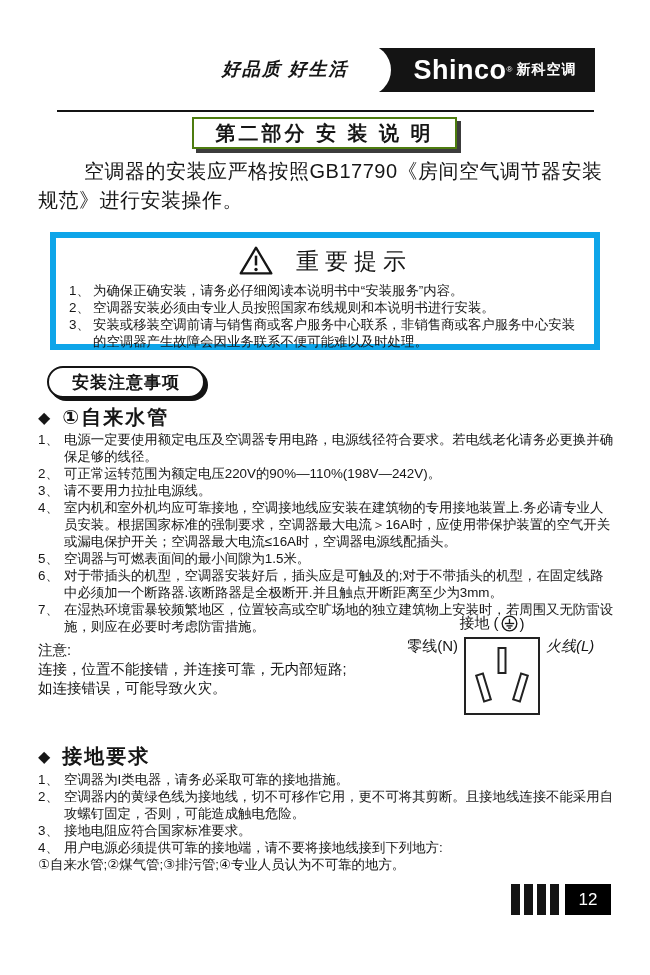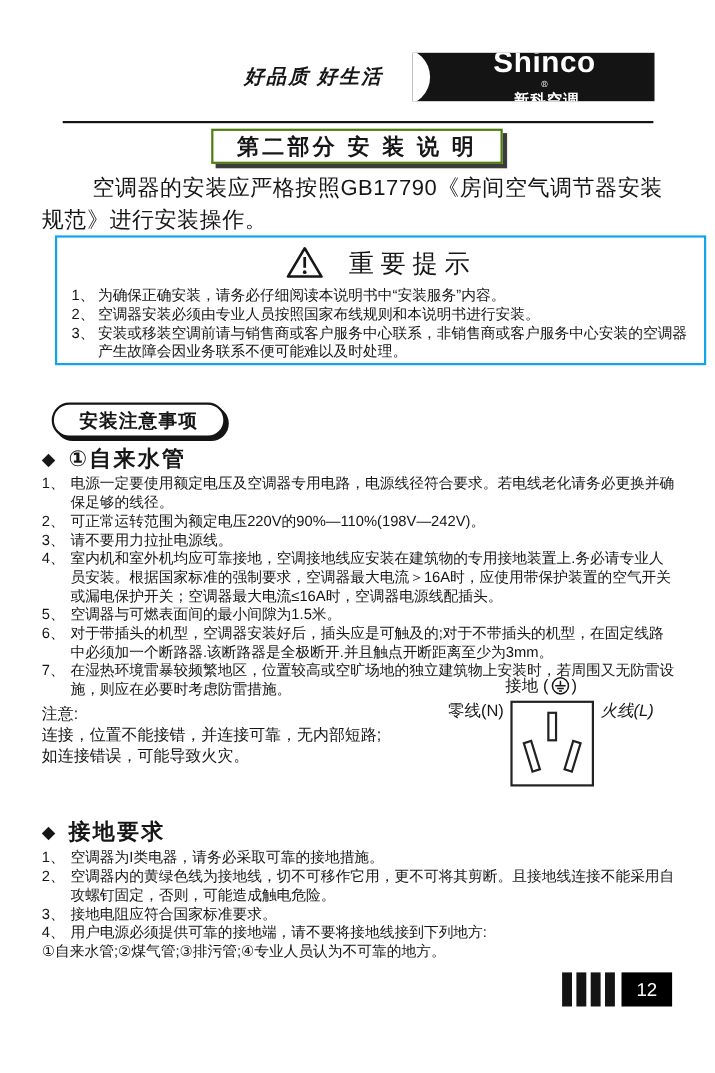--- a/index.html
+++ b/index.html
@@ -12,21 +12,21 @@
   
   .slogan {
     position:absolute; top:57px; left:222px; width:150px;
     font-family:"Liberation Serif","DejaVu Serif",serif;
     font-style:italic; font-weight:bold; font-size:18px; letter-spacing:2px;
     white-space:nowrap;
   }
   .brand-box {
     position:absolute; top:48px; left:375px; width:220px; height:44px;
     background:#141414; overflow:hidden; color:#fff;
-    display:flex; align-items:center; justify-content:center; padding-left:20px;flex-direction:column;
+    display:flex; align-items:center; justify-content:center; padding-left:20px;
   }
   .brand-box::before {
     content:""; position:absolute; left:-36px; top:-4px; width:52px; height:52px;
     background:#fff; border-radius:50%;
   }
   .brand-en { font-size:27px; font-weight:bold; letter-spacing:0.5px; }
   .brand-mark { font-size:8px; vertical-align:top; line-height:10px; }
   .brand-cn { font-size:14px; font-weight:bold; margin-left:4px; letter-spacing:1px; }
   .header-rule {
     position:absolute; top:110px; left:57px; width:537px; height:2px; background:#141414;
@@ -38,22 +38,22 @@
     display:flex; align-items:center; justify-content:center;
     font-size:20px; font-weight:bold; letter-spacing:3px;
   }
   
   .intro {
     position:absolute; top:157px; left:38px; width:578px;
     font-size:20px; line-height:29px; text-indent:2.3em; letter-spacing:0.5px;
   }
   
   .notice {
-    position:absolute; top:214px; left:50px; width:592px; height:118px;
-    border:2px solid #0ea5e9; background:#fff;
+    position:absolute; top:232px; left:50px; width:550px; height:118px;
+    border:6px solid #0ea5e9; background:#fff;
   }
   .notice-head {
     display:flex; align-items:center; justify-content:center; gap:22px; margin-top:7px;
   }
   .notice-title { font-size:23px; letter-spacing:6px; }
   .notice-list { margin:5px 8px 0 13px; font-size:13.4px; line-height:17px; }
   .nrow { display:flex; }
   .nrow .num { flex:0 0 24px; }
   .nrow .txt { flex:1; }
   

